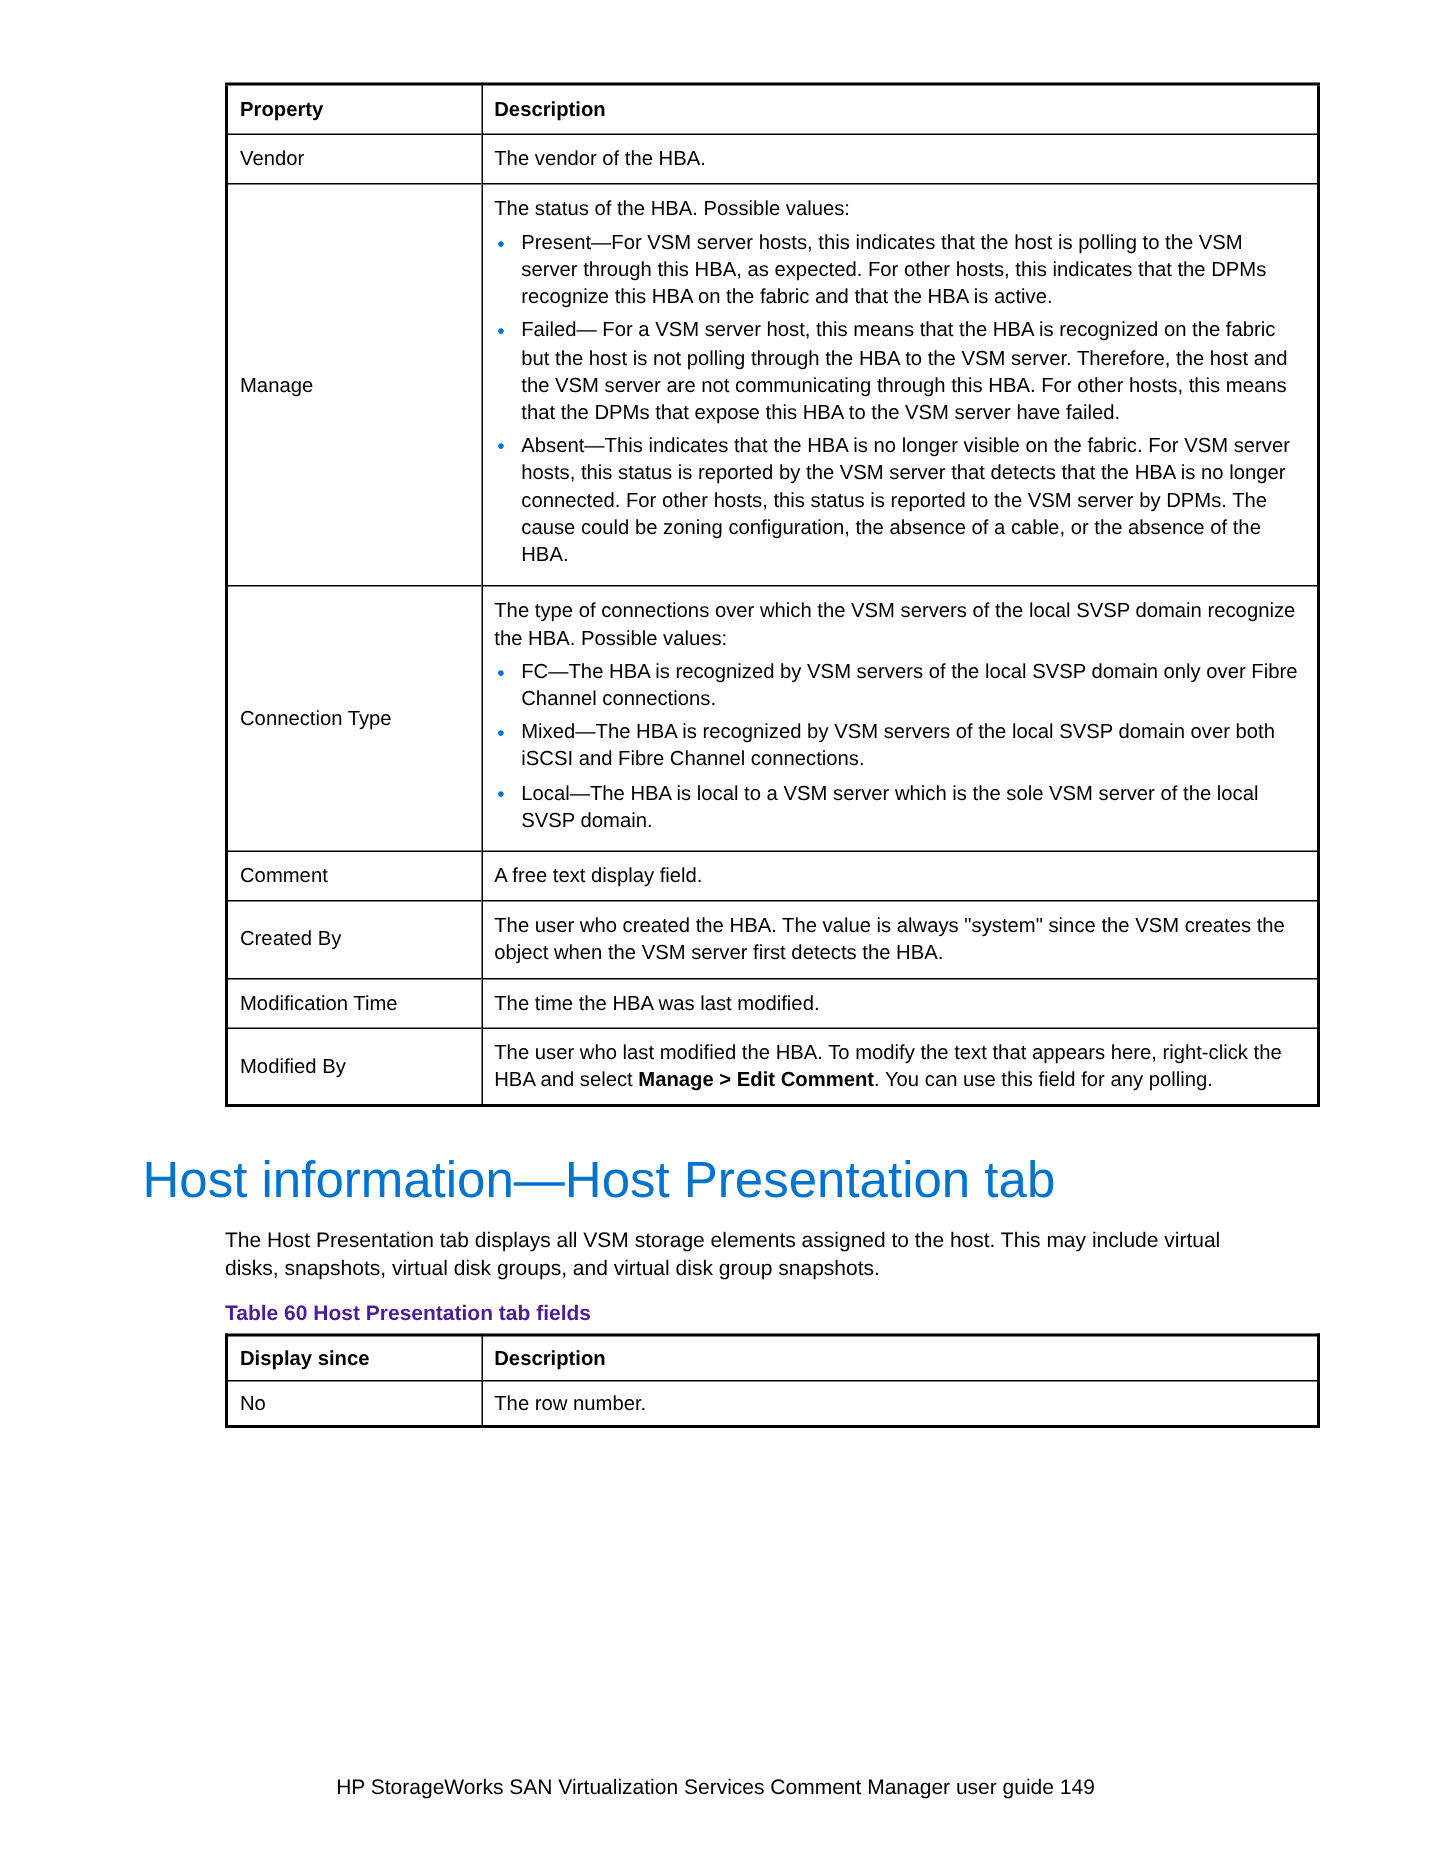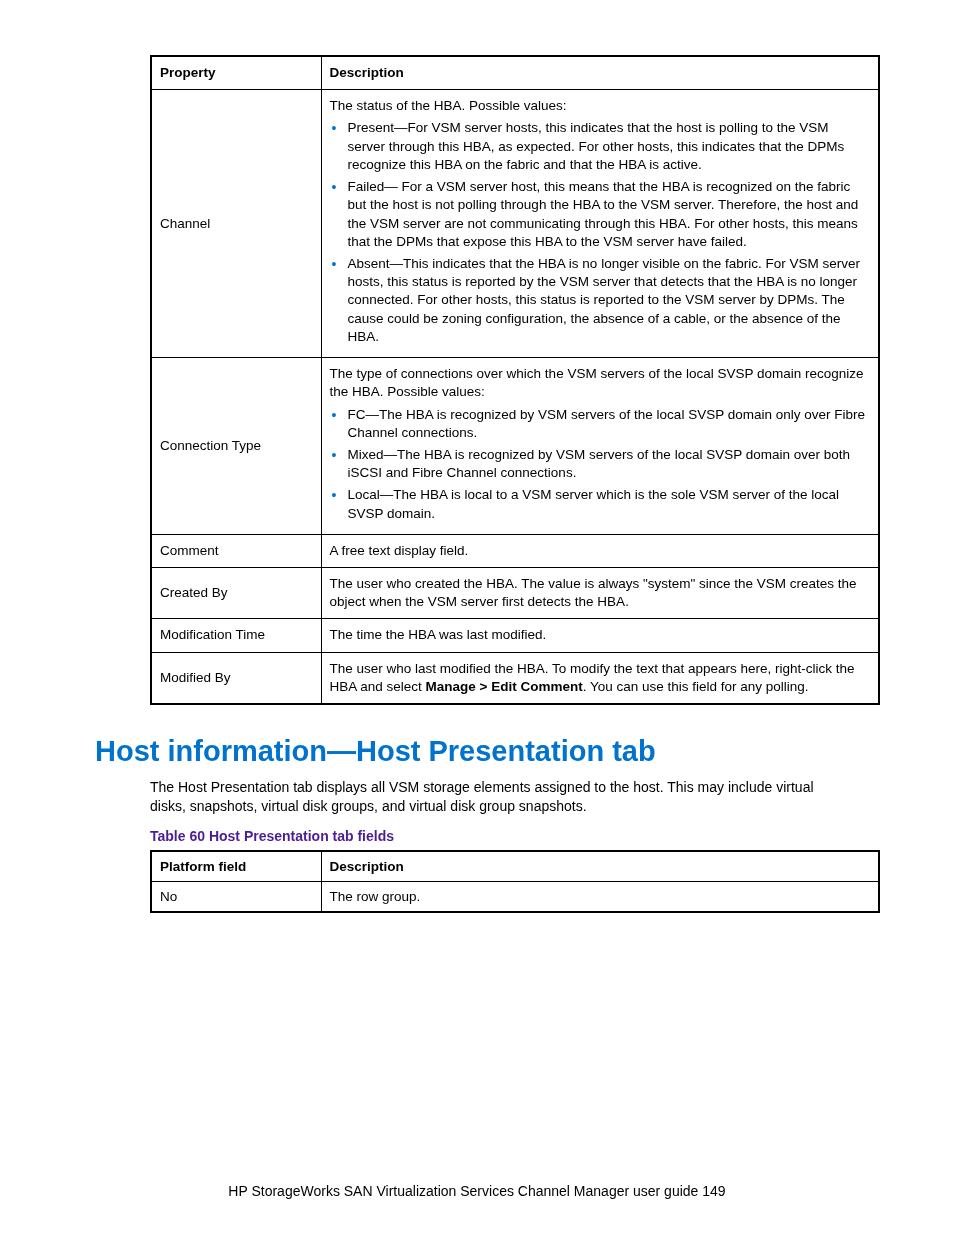--- a/index.html
+++ b/index.html
@@ -61,22 +61,22 @@
     position: absolute;
     left: 2px;
     top: 0;
     font-size: 14px;
   }
   table.props td .intro { margin-bottom: 4px; }
   .bold-inline { font-weight: bold; }
 
   h2.section {
     color: #0073cf;
-    font-weight: bold;
-    font-size: 29px;
+    font-weight: normal;
+    font-size: 34px;
     margin: 24px 0 10px 0;
   }
   p.body {
     font-size: 14px;
     line-height: 1.35;
     margin: 0 0 12px 55px;
     width: 700px;
   }
   .tablecap {
     color: #4c1d95;
@@ -120,21 +120,25 @@
         <col>
       </colgroup>
     <thead>
       <tr>
         <th class="divider">Property</th>
         <th>Description</th>
       </tr>
     </thead>
     <tbody>
       <tr>
-        <td class="divider">Channel</td>
+        <td class="divider">Vendor</td>
+        <td>The vendor of the HBA.</td>
+      </tr>
+      <tr>
+        <td class="divider">Manage</td>
         <td>
           <div class="intro">The status of the HBA. Possible values:</div>
           <ul>
             <li>Present—For VSM server hosts, this indicates that the host is polling to the VSM server through this HBA, as expected. For other hosts, this indicates that the DPMs recognize this HBA on the fabric and that the HBA is active.</li>
             <li>Failed— For a VSM server host, this means that the HBA is recognized on the fabric but the host is not polling through the HBA to the VSM server. Therefore, the host and the VSM server are not communicating through this HBA. For other hosts, this means that the DPMs that expose this HBA to the VSM server have failed.</li>
             <li>Absent—This indicates that the HBA is no longer visible on the fabric. For VSM server hosts, this status is reported by the VSM server that detects that the HBA is no longer connected. For other hosts, this status is reported to the VSM server by DPMs. The cause could be zoning configuration, the absence of a cable, or the absence of the HBA.</li>
           </ul>
         </td>
       </tr>
       <tr>
@@ -173,30 +177,30 @@
   <p class="body">The Host Presentation tab displays all VSM storage elements assigned to the host. This may include virtual disks, snapshots, virtual disk groups, and virtual disk group snapshots.</p>
   <div class="tablecap">Table 60 Host Presentation tab fields</div>
 
   <table class="t2">
     <colgroup>
         <col class="c1">
         <col>
       </colgroup>
     <thead>
       <tr>
-        <th class="divider">Platform field</th>
+        <th class="divider">Display since</th>
         <th>Description</th>
       </tr>
     </thead>
     <tbody>
       <tr>
         <td class="divider">No</td>
-        <td>The row group.</td>
+        <td>The row number.</td>
       </tr>
     </tbody>
   </table>
 
 </div>
 
 <div class="footer">
-  <span>HP StorageWorks SAN Virtualization Services Channel Manager user guide</span>
+  <span>HP StorageWorks SAN Virtualization Services Comment Manager user guide</span>
   <span class="pagenum">149</span>
 </div>
 
 </body></html>

